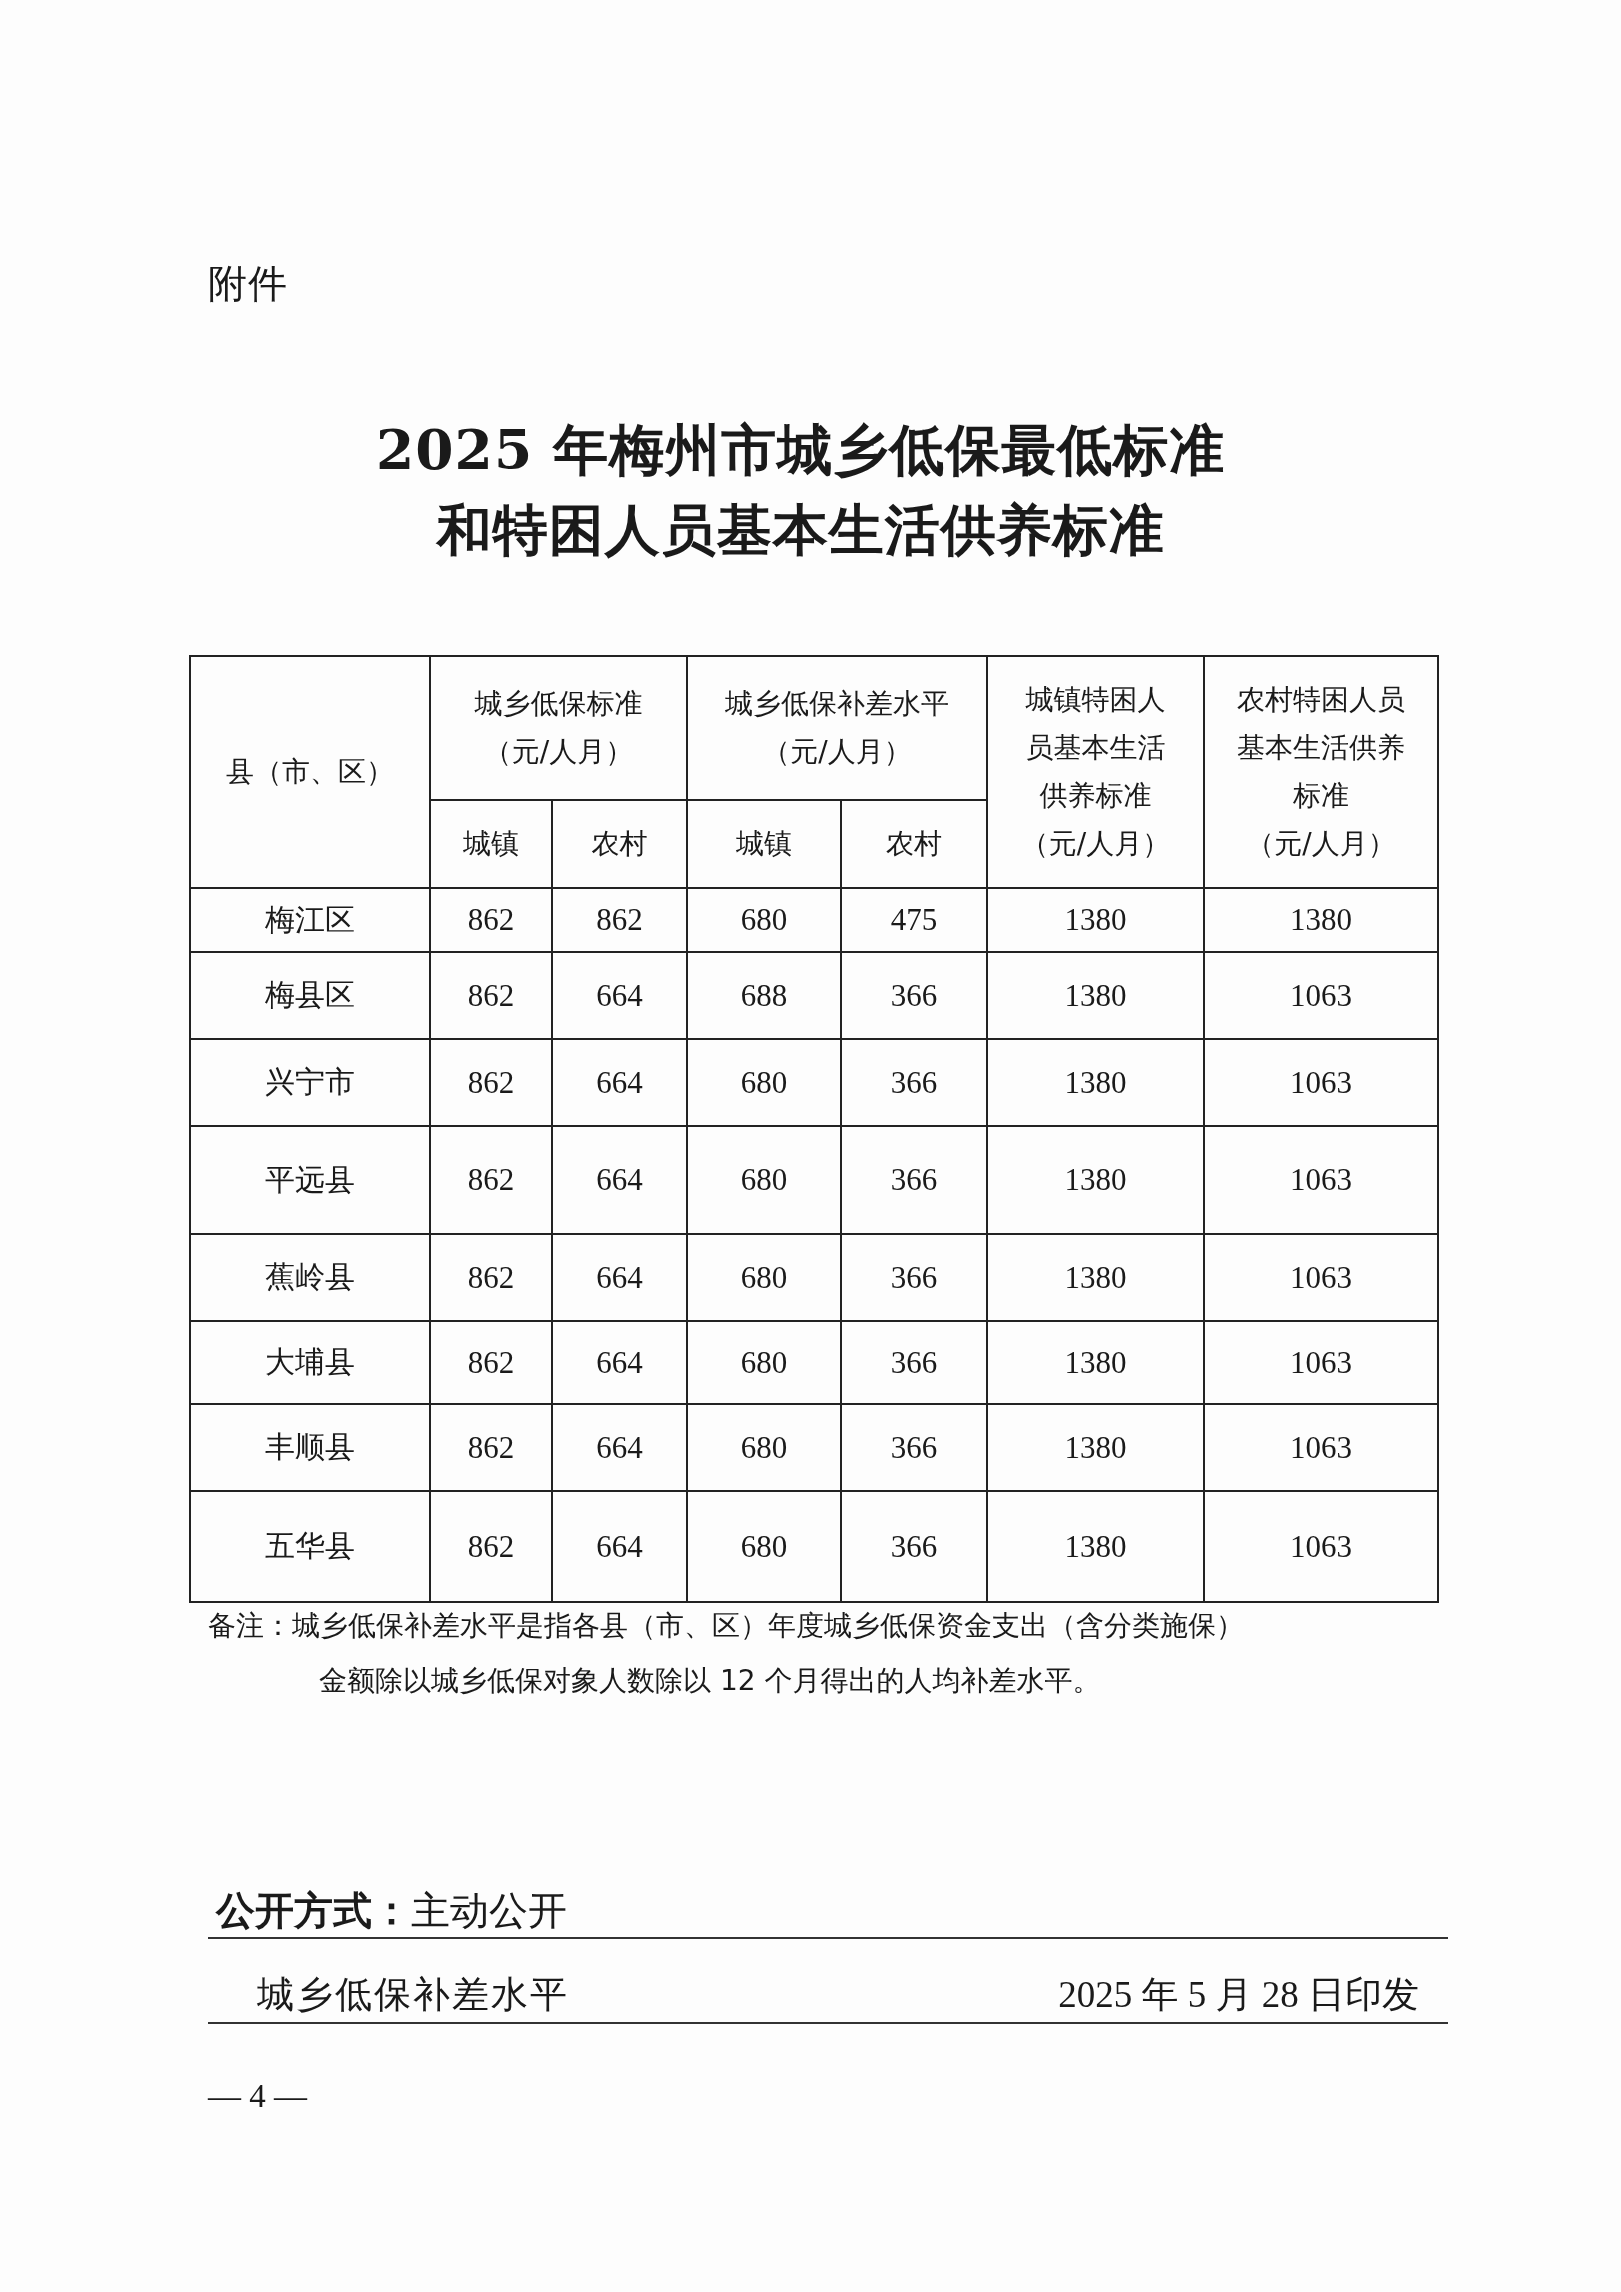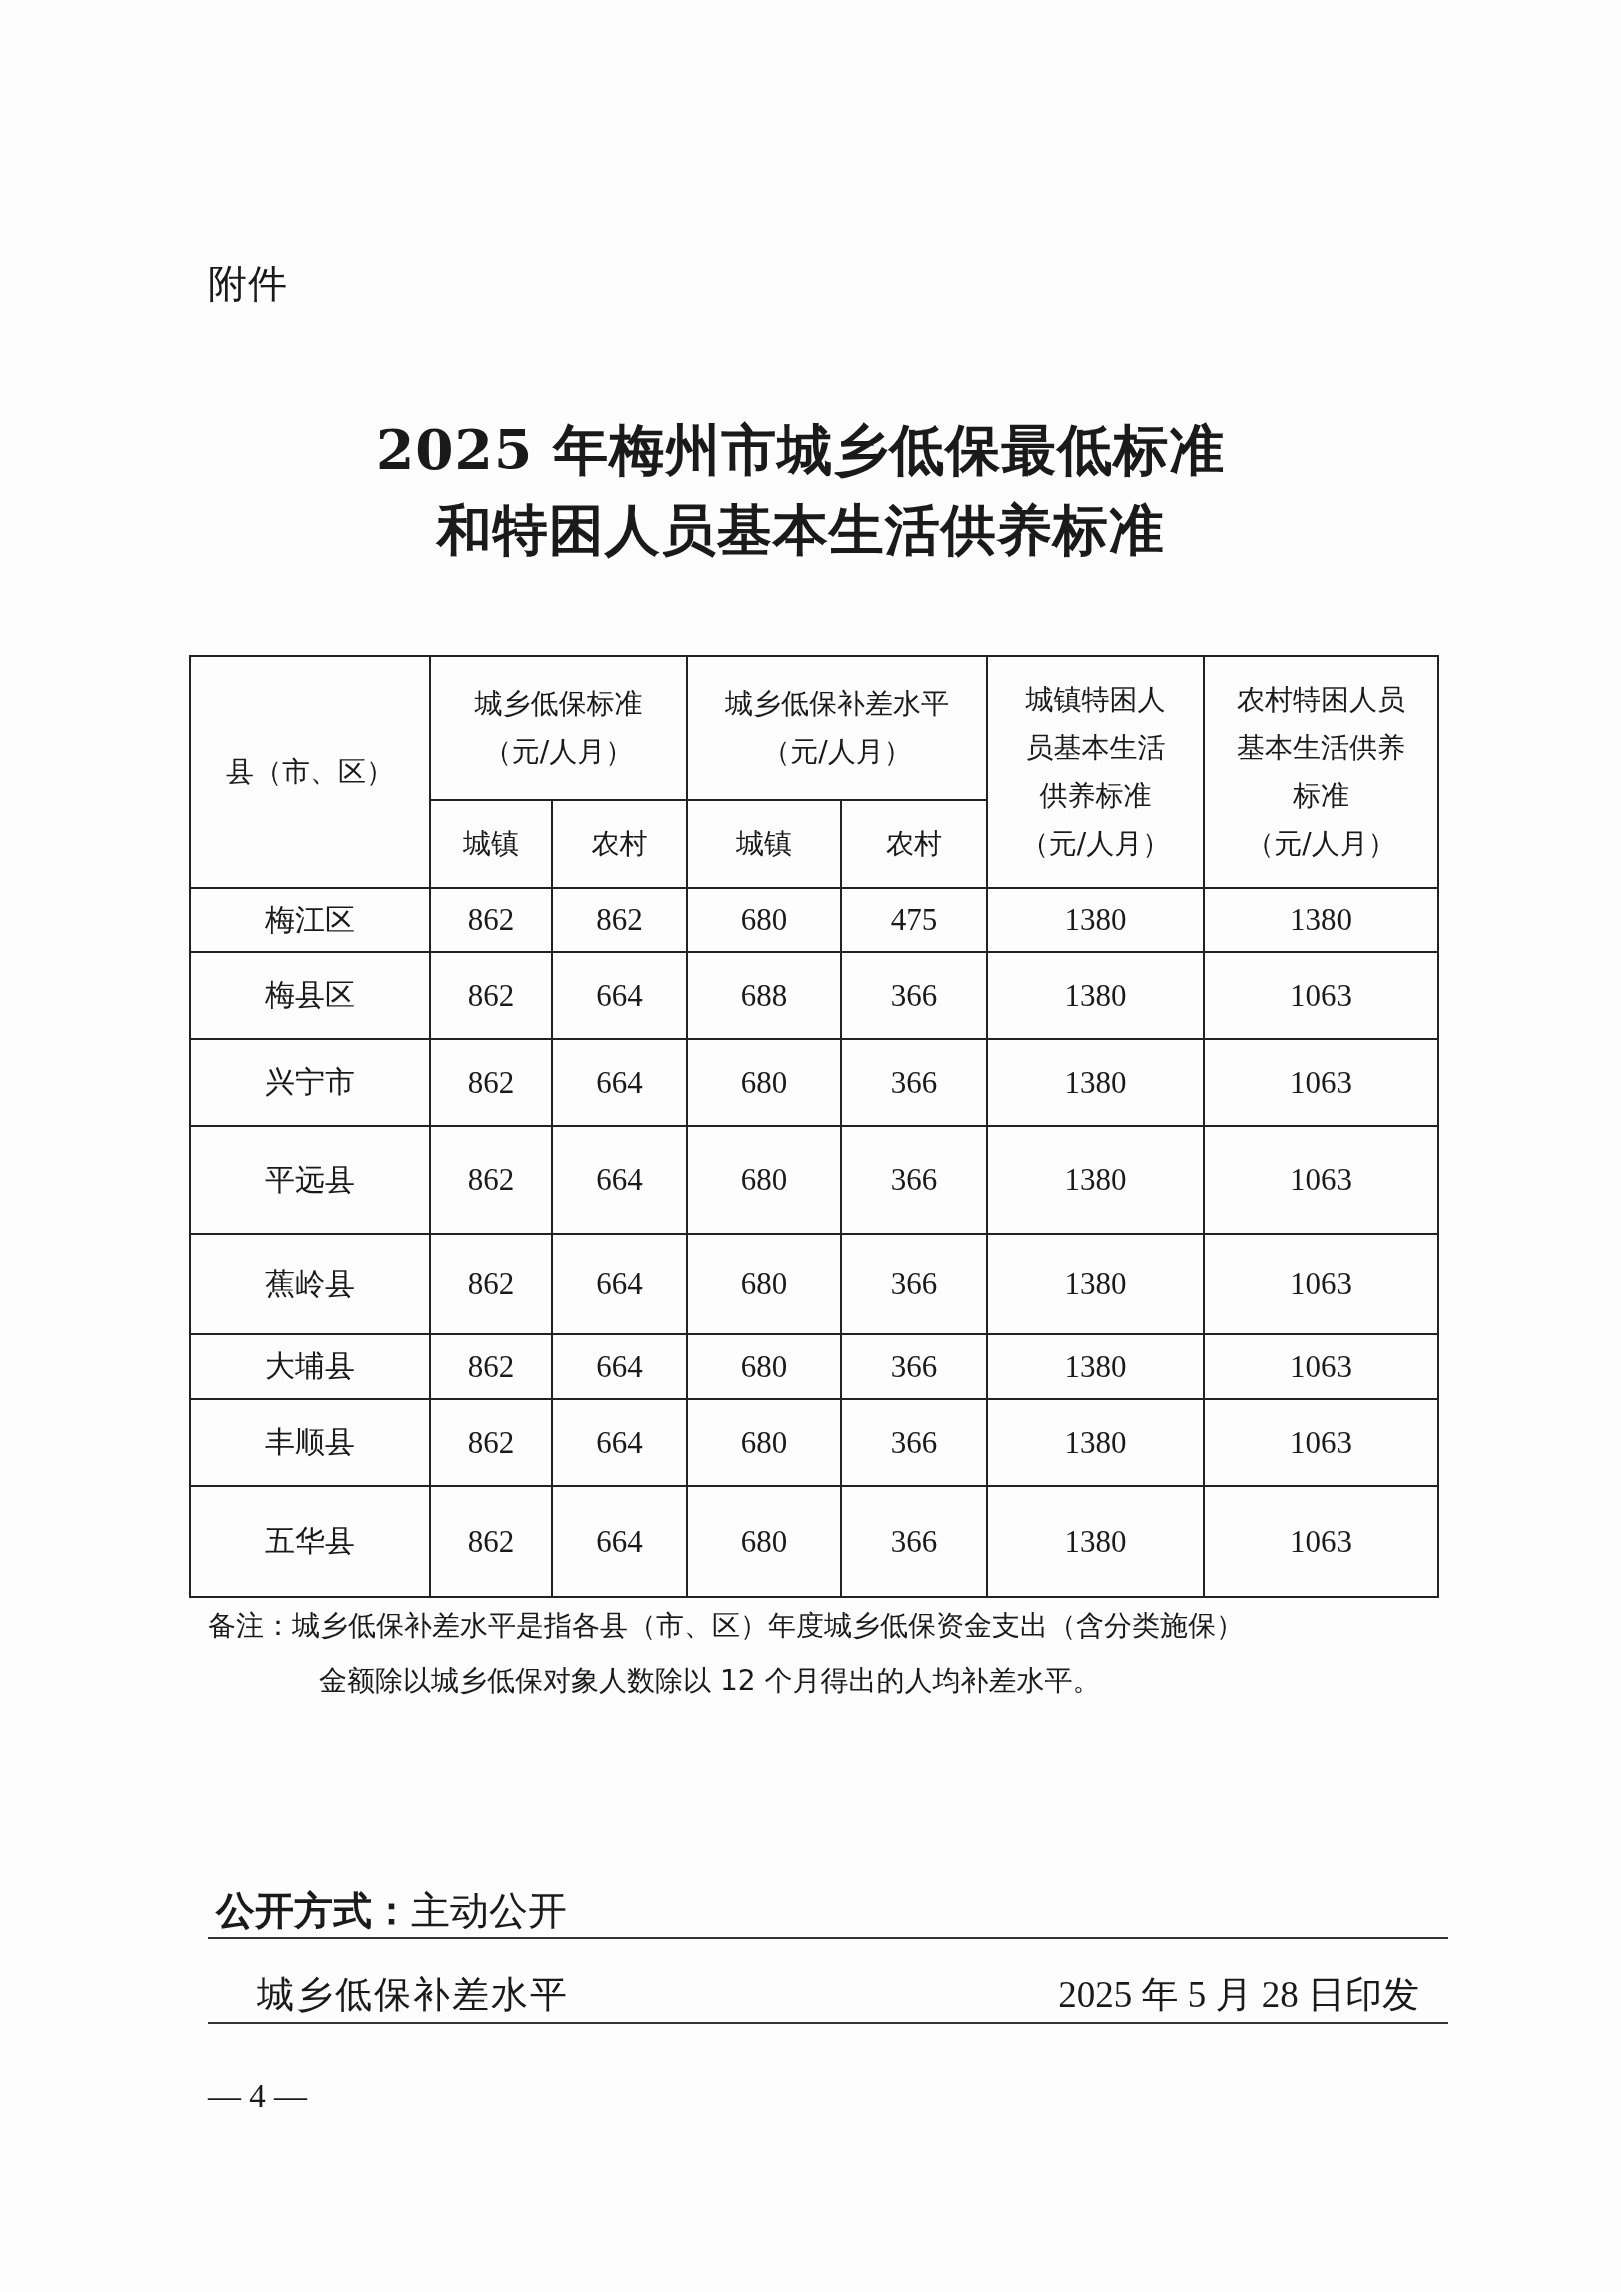--- a/index.html
+++ b/index.html
@@ -104,30 +104,30 @@
       </tr>
       <tr style="height: 108px;">
         <td class="name">平远县</td>
         <td class="num">862</td>
         <td class="num">664</td>
         <td class="num">680</td>
         <td class="num">366</td>
         <td class="num">1380</td>
         <td class="num">1063</td>
       </tr>
-      <tr style="height: 100px;">
+      <tr style="height: 87px;">
         <td class="name">蕉岭县</td>
         <td class="num">862</td>
         <td class="num">664</td>
         <td class="num">680</td>
         <td class="num">366</td>
         <td class="num">1380</td>
         <td class="num">1063</td>
       </tr>
-      <tr style="height: 65px;">
+      <tr style="height: 83px;">
         <td class="name">大埔县</td>
         <td class="num">862</td>
         <td class="num">664</td>
         <td class="num">680</td>
         <td class="num">366</td>
         <td class="num">1380</td>
         <td class="num">1063</td>
       </tr>
       <tr style="height: 87px;">
         <td class="name">丰顺县</td>

